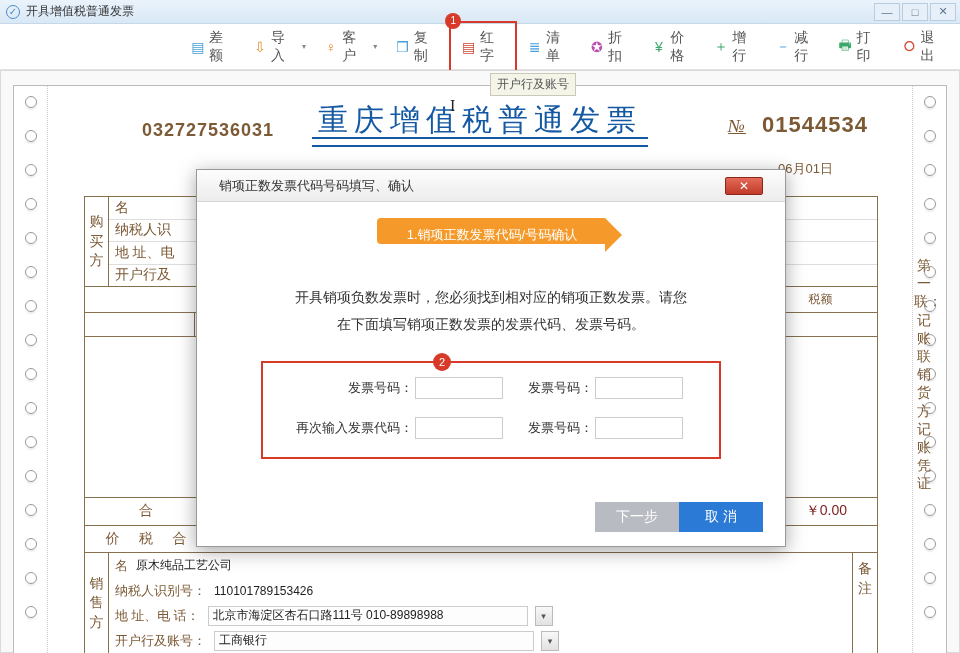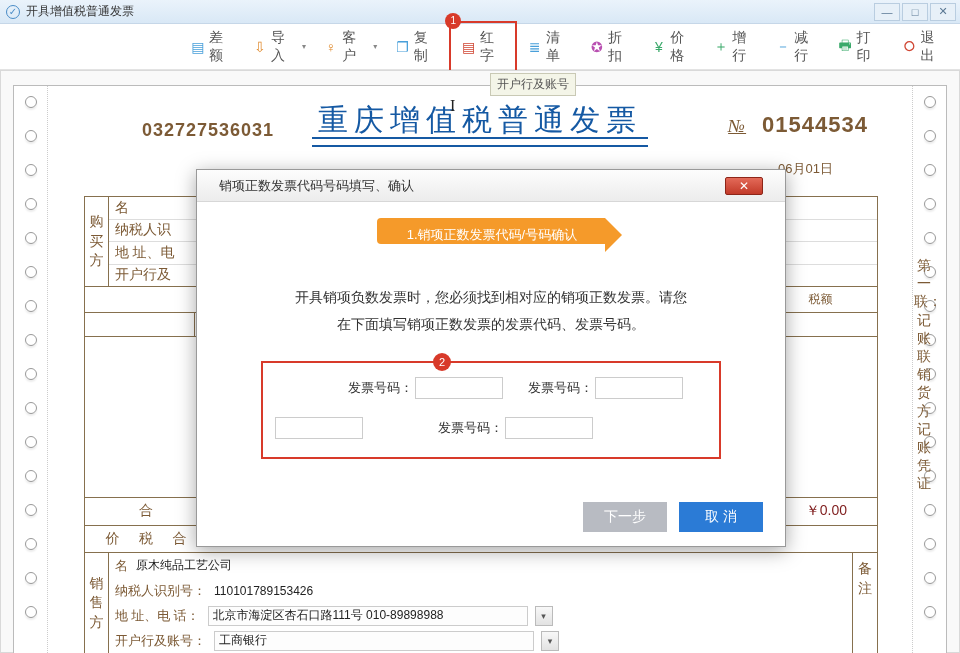--- a/index.html
+++ b/index.html
@@ -83,21 +83,21 @@
   .wizard { display:flex; align-items:center; justify-content:center; padding:16px 0 10px; }
   .step-active { position:relative; background:#f59a2a; color:#fff; height:26px; line-height:34px; padding:0 28px 0 30px; font-size:13px; border-radius:4px 0 0 4px; }
   .step-active::after { content:""; position:absolute; right:-17px; top:0; width:0; height:0; border-top:17px solid transparent; border-bottom:17px solid transparent; border-left:17px solid #f59a2a; }
   .step-next { background:#d7d9e0; color:#fff; height:34px; line-height:34px; padding:0 34px 0 30px; font-size:13px; margin-left:17px; border-radius:0 4px 4px 0; }
   .modal-body { padding: 30px 40px 0; text-align:center; }
   .modal-body p { font-size:14px; line-height:1.9; color:#333; }
   .fields { margin:24px auto 0; width:460px; border:2px solid #d83a2a; padding:14px 12px 18px; position:relative; display:grid; grid-template-columns: 140px 90px 90px 90px; row-gap:18px; align-items:center; }
   .fields .lab { text-align:right; font-size:13px; color:#333; padding-right:2px; }
   .fields input { width:88px; height:22px; border:1px solid #ccc; background:#fff; }
   .badge2 { position:absolute; top:-10px; left:170px; width:18px; height:18px; border-radius:50%; background:#d83a2a; color:#fff; font-size:11px; display:flex; align-items:center; justify-content:center; }
-  .modal-foot { position:absolute; bottom:14px; right:22px; display:flex; gap:12px; }
+  .modal-foot { position:absolute; bottom:14px; right:22px; display:flex; }
   .btn { width:84px; height:30px; display:flex; align-items:center; justify-content:center; font-size:14px; color:#fff; cursor:pointer; }
   .btn.primary { background:#2b7bd6; }
   .btn.disabled { background:#b8bbc2; }
 
 </style>
 </head>
 <body>
 
 <div class="titlebar">
   <span class="ticon">✓</span>
@@ -301,20 +301,21 @@
   <div class="modal-body">
     <p>开具销项负数发票时，您必须找到相对应的销项正数发票。请您</p>
     <p>在下面填写销项正数发票的发票代码、发票号码。</p>
 
     <div class="fields">
       <span class="badge2">2</span>
       <span class="lab">发票号码：</span>
       <input type="text" style="">
       <span class="lab">发票号码：</span>
       <input type="text" style="">
+      <span class="lab">再次输入发票代码：</span>
       <input type="text" style="">
       <span class="lab">发票号码：</span>
       <input type="text" style="">
     </div>
   </div>
   <div class="modal-foot">
     <div class="btn disabled">下一步</div>
     <div class="btn primary">取 消</div>
   </div>
 </div>

